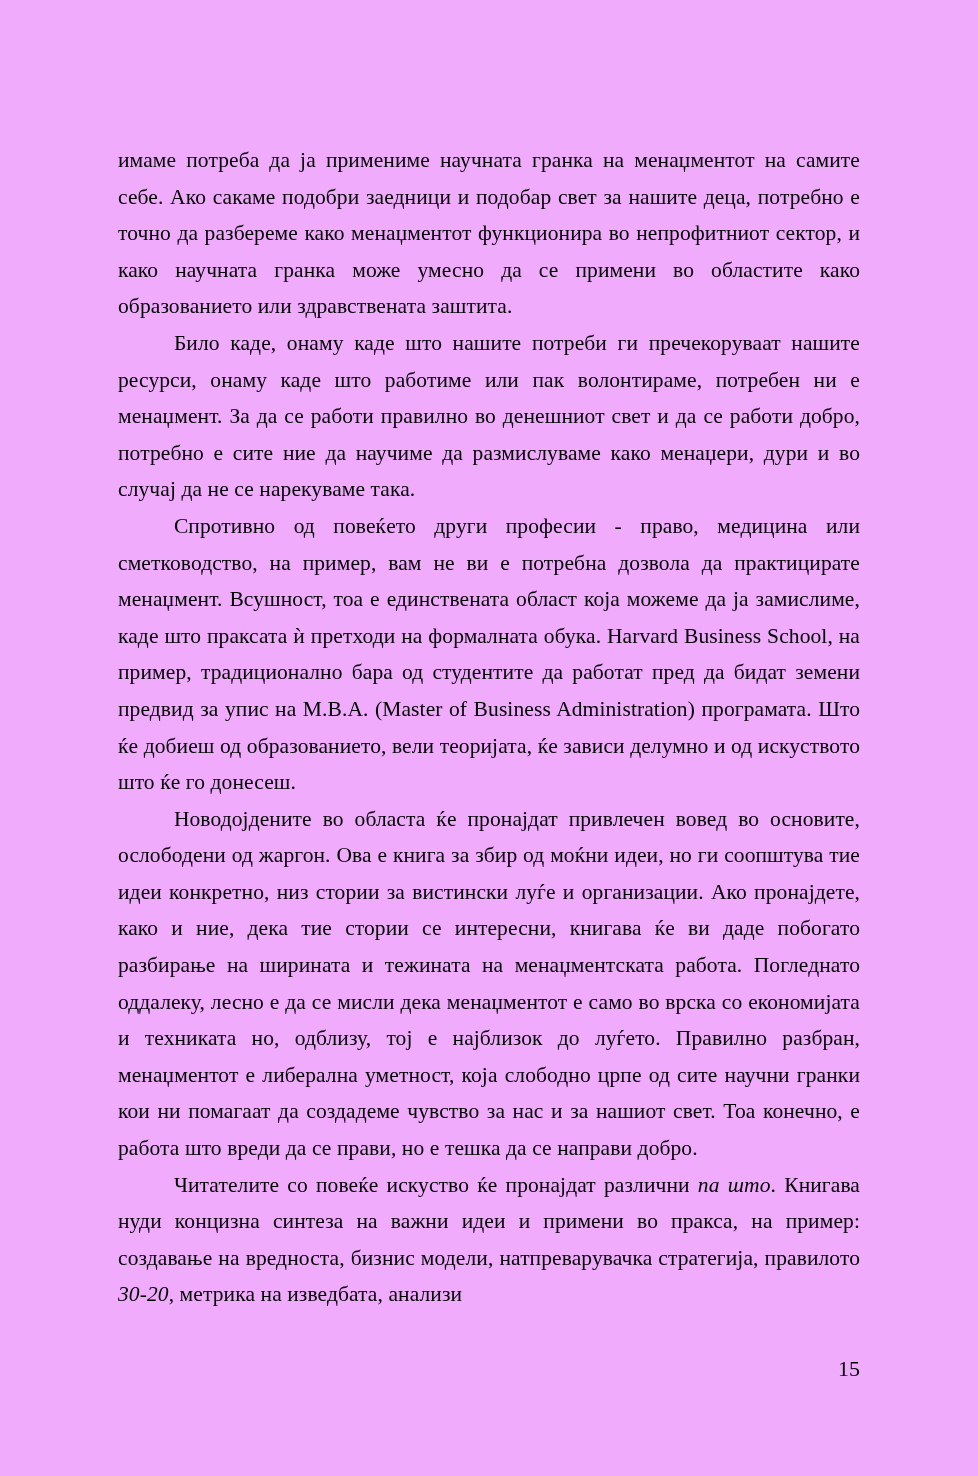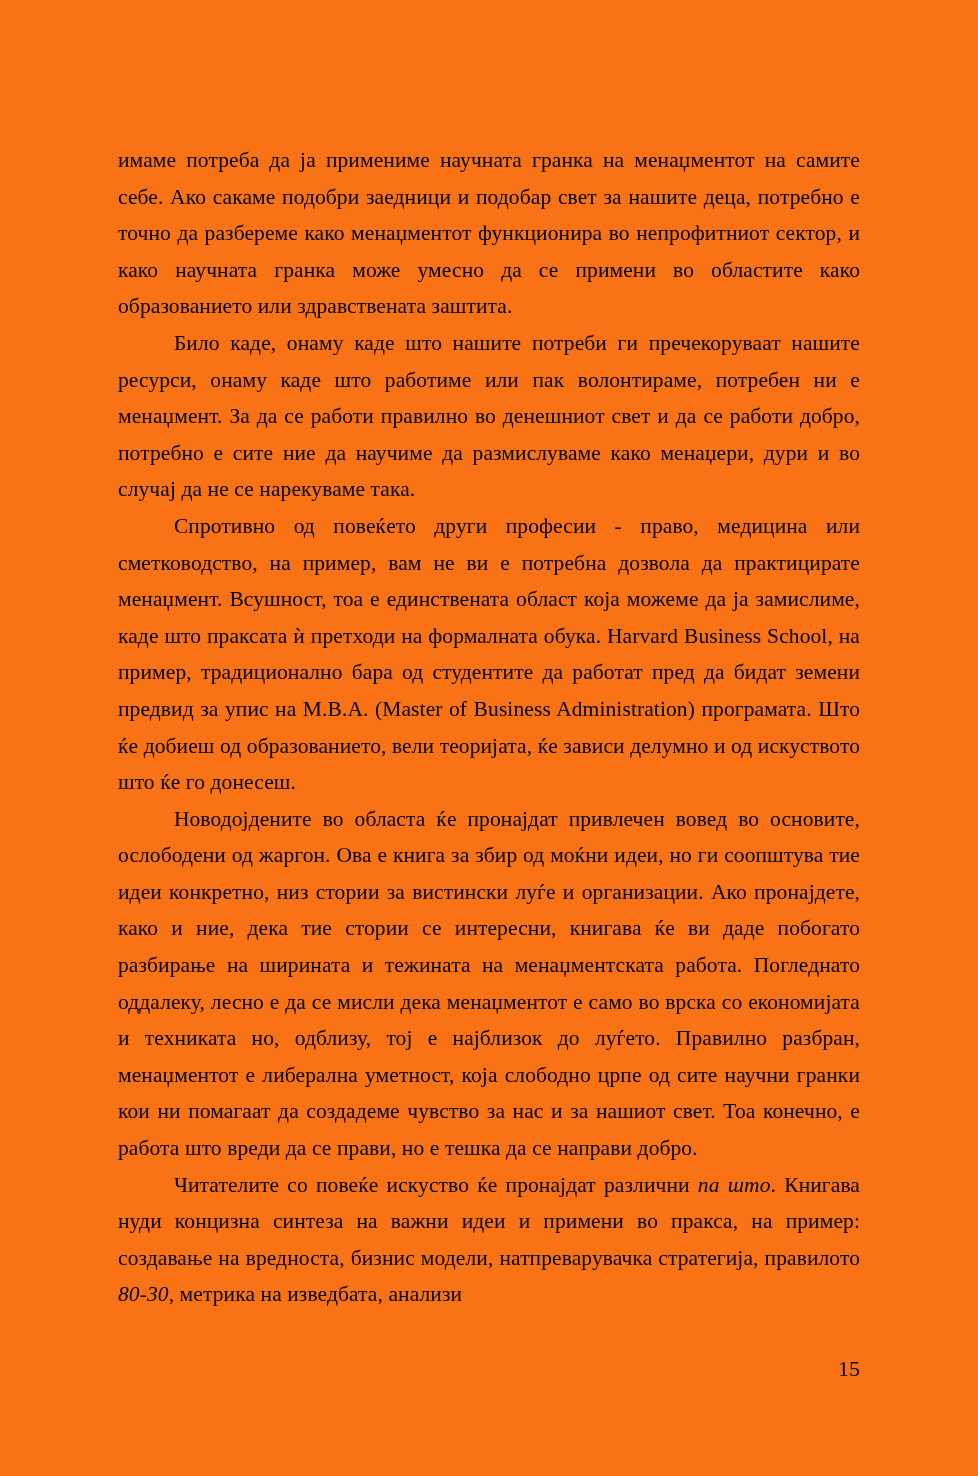--- a/index.html
+++ b/index.html
@@ -14,21 +14,21 @@
     color: #000000;
     position: relative;
     overflow: hidden;
   }
   .page {
     position: absolute;
     left: 0;
     top: 0;
     width: 978px;
     height: 1476px;
-    background: #f97316;
+    background: #f0abfc;
   }
   .text-column {
     position: absolute;
     left: 118px;
     top: 142px;
     width: 742px;
   }
   p.para {
     margin: 0;
     font-size: 21.5px;
@@ -55,18 +55,18 @@
 </head>
 <body>
 
 <div class="page">
 
   <div class="text-column">
     <p class="para">имаме потреба да ја примениме научната гранка на менаџментот на самите себе. Ако сакаме подобри заедници и подобар свет за нашите деца, потребно е точно да разбереме како менаџментот функционира во непрофитниот сектор, и како научната гранка може умесно да се примени во областите како образованието или здравствената заштита.</p>
     <p class="para indent">Било каде, онаму каде што нашите потреби ги пречекоруваат нашите ресурси, онаму каде што работиме или пак волонтираме, потребен ни е менаџмент. За да се работи правилно во денешниот свет и да се работи добро, потребно е сите ние да научиме да размислуваме како менаџери, дури и во случај да не се нарекуваме така.</p>
     <p class="para indent">Спротивно од повеќето други професии - право, медицина или сметководство, на пример, вам не ви е потребна дозвола да практицирате менаџмент. Всушност, тоа е единствената област која можеме да ја замислиме, каде што праксата ѝ претходи на формалната обука. Harvard Business School, на пример, традиционално бара од студентите да работат пред да бидат земени предвид за упис на M.B.A. (Master of Business Administration) програмата. Што ќе добиеш од образованието, вели теоријата, ќе зависи делумно и од искуството што ќе го донесеш.</p>
     <p class="para indent">Новодојдените во областа ќе пронајдат привлечен вовед во основите, ослободени од жаргон. Ова е книга за збир од моќни идеи, но ги соопштува тие идеи конкретно, низ стории за вистински луѓе и организации. Ако пронајдете, како и ние, дека тие стории се интересни, книгава ќе ви даде побогато разбирање на ширината и тежината на менаџментската работа. Погледнато оддалеку, лесно е да се мисли дека менаџментот е само во врска со економијата и техниката но, одблизу, тој е најблизок до луѓето. Правилно разбран, менаџментот е либерална уметност, која слободно црпе од сите научни гранки кои ни помагаат да создадеме чувство за нас и за нашиот свет. Тоа конечно, е работа што вреди да се прави, но е тешка да се направи добро.</p>
-    <p class="para indent">Читателите со повеќе искуство ќе пронајдат различни <i>па што</i>. Книгава нуди концизна синтеза на важни идеи и примени во пракса, на пример: создавање на вредноста, бизнис модели, натпреварувачка стратегија, правилото <i>80-30</i>, метрика на изведбата, анализи</p>
+    <p class="para indent">Читателите со повеќе искуство ќе пронајдат различни <i>па што</i>. Книгава нуди концизна синтеза на важни идеи и примени во пракса, на пример: создавање на вредноста, бизнис модели, натпреварувачка стратегија, правилото <i>30-20</i>, метрика на изведбата, анализи</p>
   </div>
 
   <div class="page-number">15</div>
 
 </div>
 
 </body></html>

